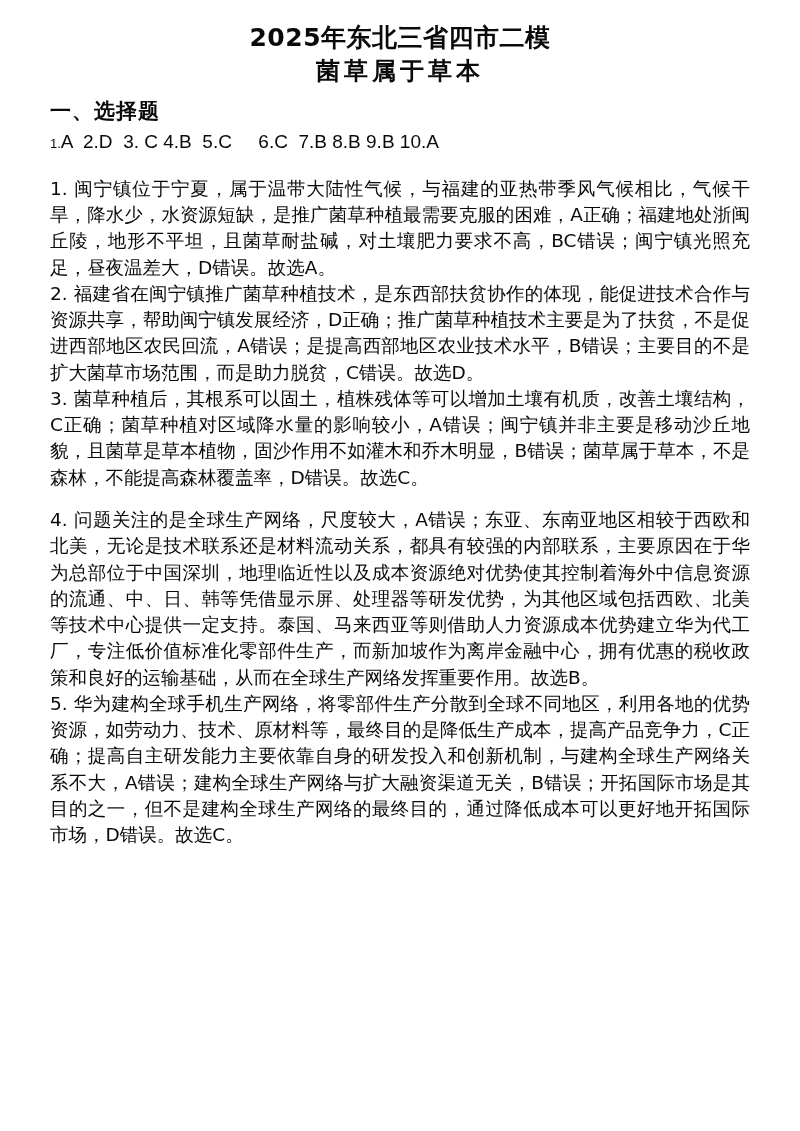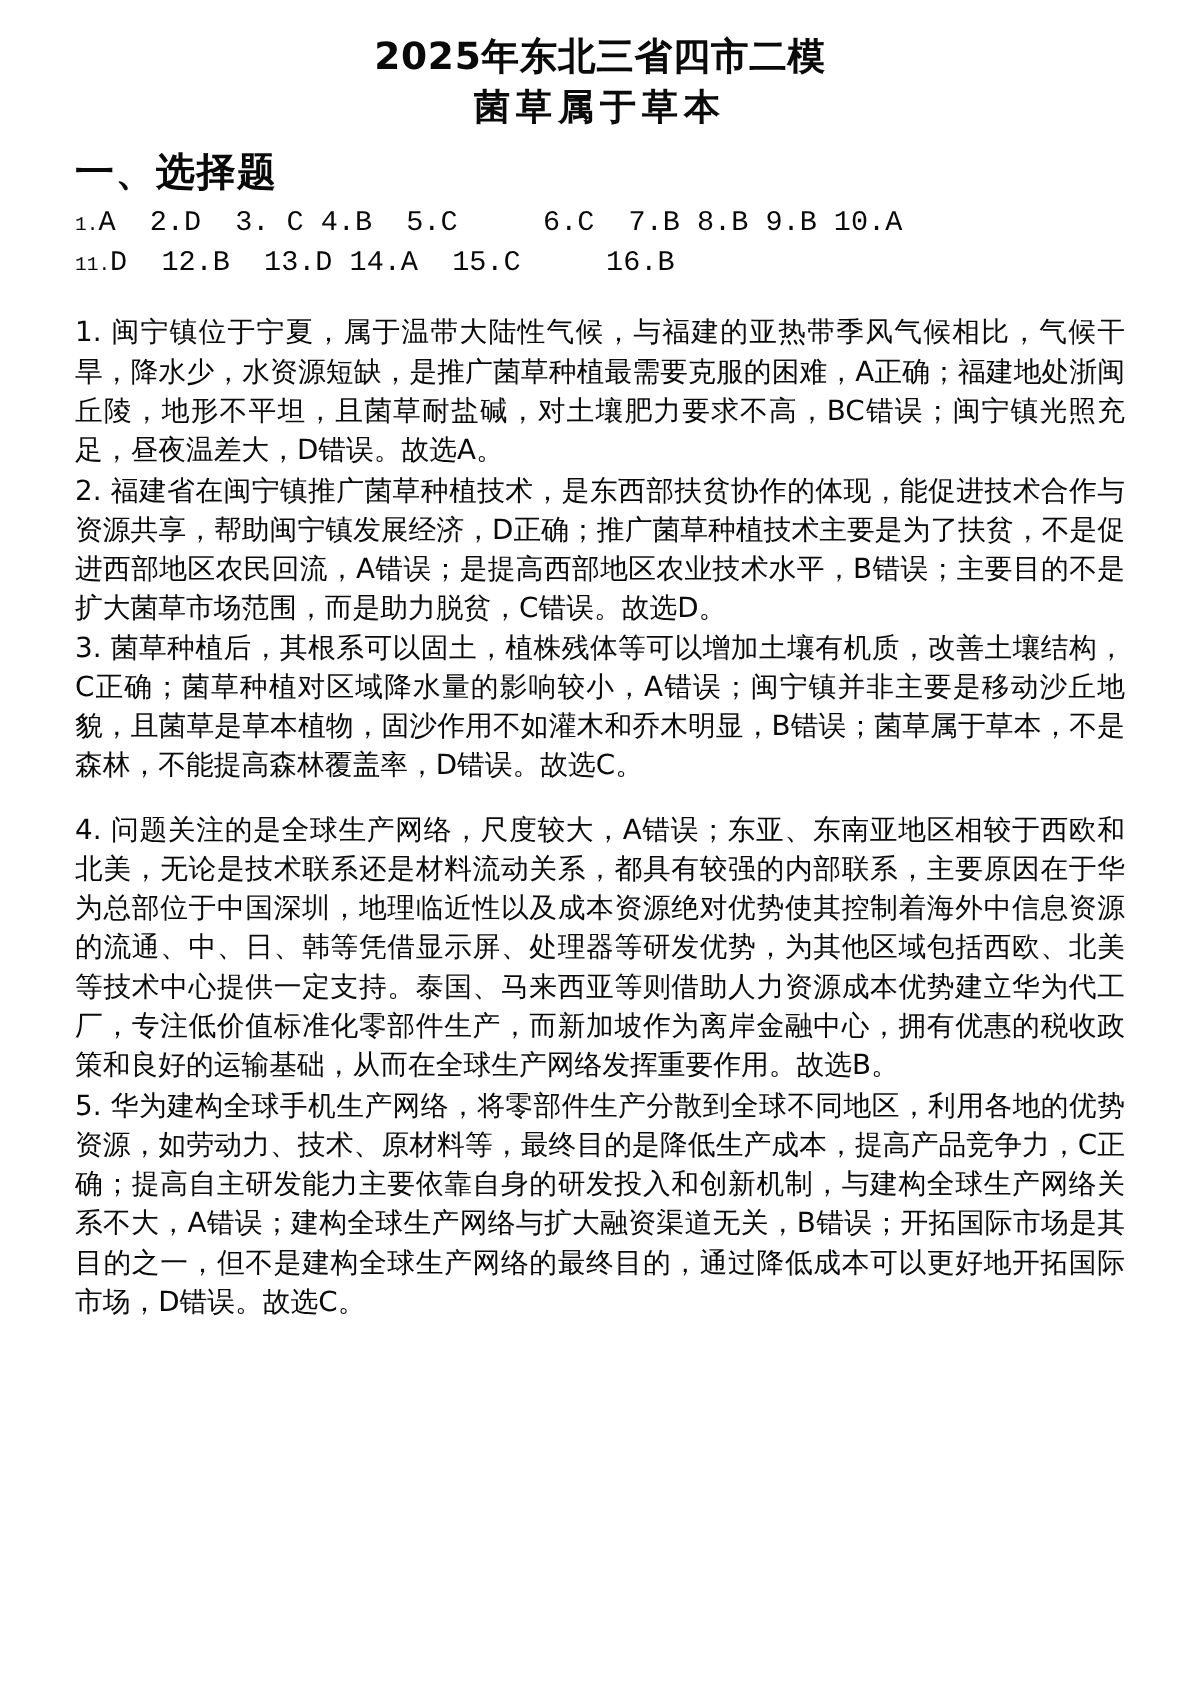--- a/index.html
+++ b/index.html
@@ -34,30 +34,30 @@
     text-align: center;
     font-weight: bold;
     font-size: 24px;
     letter-spacing: 4px;
     line-height: 1.3;
     margin: 2px 0 0 0;
     font-family: "DejaVu Sans", "Liberation Sans", sans-serif;
   }
   .section-heading {
     font-weight: bold;
-    font-size: 26px;
+    font-size: 21px;
     letter-spacing: 1px;
     margin: 10px 0 4px 22px;
     font-family: "DejaVu Sans", "Liberation Sans", sans-serif;
   }
   .answer-line {
     font-size: 19px;
     margin: 0 0 1px 22px;
     line-height: 1.35;
-    font-family: Liberation Mono, monospace;
+    font-family: Liberation Sans, sans-serif;
     white-space: pre;
   }
   .answer-line .lead {
     font-size: 13px;
     vertical-align: baseline;
   }
   .body-block {
     margin: 0 22px 0 22px;
   }
   .para {
@@ -79,21 +79,20 @@
 <body>
 
 <div class="page">
 
   <div class="doc-title">2025年东北三省四市二模</div>
   <div class="doc-subtitle">菌草属于草本</div>
 
   <div class="section-heading">一、选择题</div>
 
   <div class="answer-line"><span class="lead">1.</span><span>A  2.D  3. C 4.B  5.C     6.C  7.B 8.B 9.B 10.A</span></div>
-  <div class="answer-line"><span class="lead">11.</span><span>D  12.B  13.D 14.A  15.C     16.B</span></div>
 
   <div class="spacer-top"></div>
 
   <div class="body-block">
     <p class="para">1. 闽宁镇位于宁夏，属于温带大陆性气候，与福建的亚热带季风气候相比，气候干旱，降水少，水资源短缺，是推广菌草种植最需要克服的困难，A正确；福建地处浙闽丘陵，地形不平坦，且菌草耐盐碱，对土壤肥力要求不高，BC错误；闽宁镇光照充足，昼夜温差大，D错误。故选A。</p>
     <p class="para">2. 福建省在闽宁镇推广菌草种植技术，是东西部扶贫协作的体现，能促进技术合作与资源共享，帮助闽宁镇发展经济，D正确；推广菌草种植技术主要是为了扶贫，不是促进西部地区农民回流，A错误；是提高西部地区农业技术水平，B错误；主要目的不是扩大菌草市场范围，而是助力脱贫，C错误。故选D。</p>
     <p class="para">3. 菌草种植后，其根系可以固土，植株残体等可以增加土壤有机质，改善土壤结构，C正确；菌草种植对区域降水量的影响较小，A错误；闽宁镇并非主要是移动沙丘地貌，且菌草是草本植物，固沙作用不如灌木和乔木明显，B错误；菌草属于草本，不是森林，不能提高森林覆盖率，D错误。故选C。</p>
     <div class="gap"></div>
     <p class="para">4. 问题关注的是全球生产网络，尺度较大，A错误；东亚、东南亚地区相较于西欧和北美，无论是技术联系还是材料流动关系，都具有较强的内部联系，主要原因在于华为总部位于中国深圳，地理临近性以及成本资源绝对优势使其控制着海外中信息资源的流通、中、日、韩等凭借显示屏、处理器等研发优势，为其他区域包括西欧、北美等技术中心提供一定支持。泰国、马来西亚等则借助人力资源成本优势建立华为代工厂，专注低价值标准化零部件生产，而新加坡作为离岸金融中心，拥有优惠的税收政策和良好的运输基础，从而在全球生产网络发挥重要作用。故选B。</p>
     <p class="para">5. 华为建构全球手机生产网络，将零部件生产分散到全球不同地区，利用各地的优势资源，如劳动力、技术、原材料等，最终目的是降低生产成本，提高产品竞争力，C正确；提高自主研发能力主要依靠自身的研发投入和创新机制，与建构全球生产网络关系不大，A错误；建构全球生产网络与扩大融资渠道无关，B错误；开拓国际市场是其目的之一，但不是建构全球生产网络的最终目的，通过降低成本可以更好地开拓国际市场，D错误。故选C。</p>

